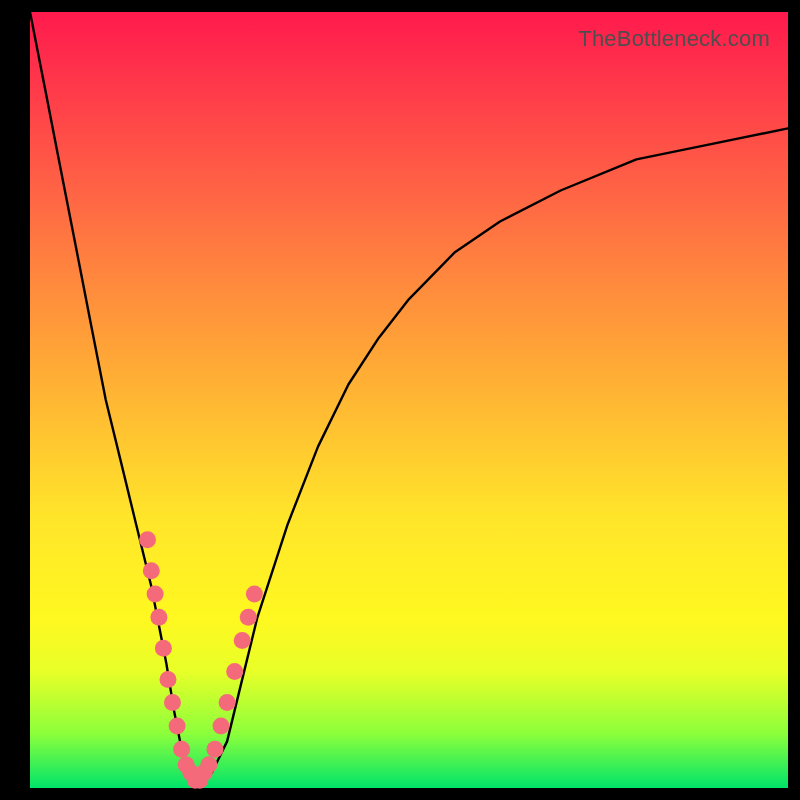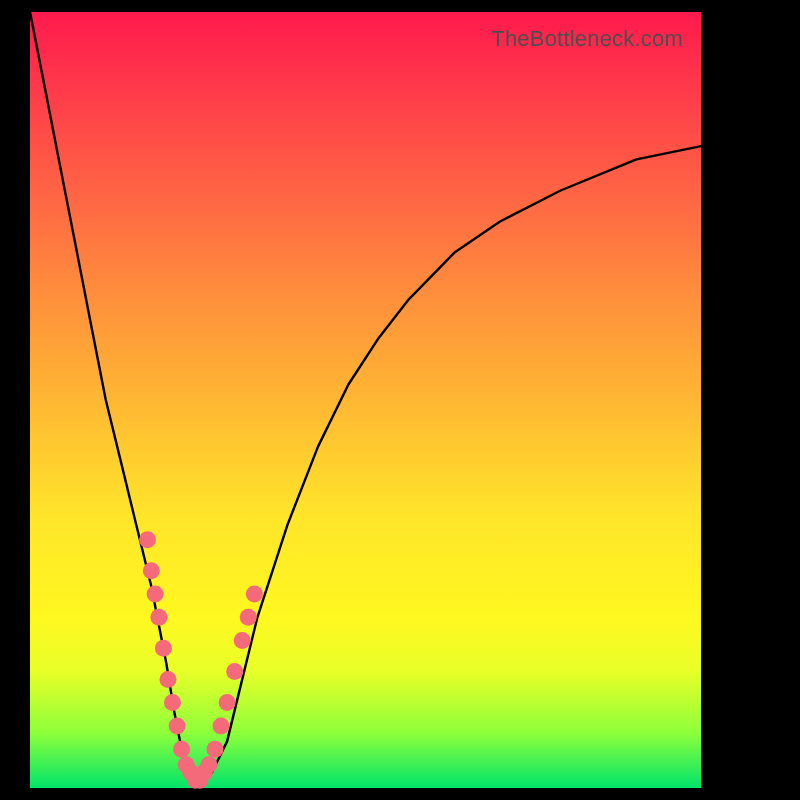--- a/index.html
+++ b/index.html
@@ -8,21 +8,21 @@
     width: 800px;
     height: 800px;
     overflow: hidden;
     background: #000;
     font-family: Arial, Helvetica, sans-serif;
   }
   .frame {
     position: absolute;
     left: 30px;
     top: 12px;
-    width: 671px;
+    width: 758px;
     height: 776px;
     background: linear-gradient(to bottom,
       #ff1a4d 0%,
       #ff3a4a 10%,
       #ff6a44 25%,
       #ff8a3d 35%,
       #ffb733 50%,
       #ffe52a 65%,
       #fff820 78%,
       #e8ff28 85%,

